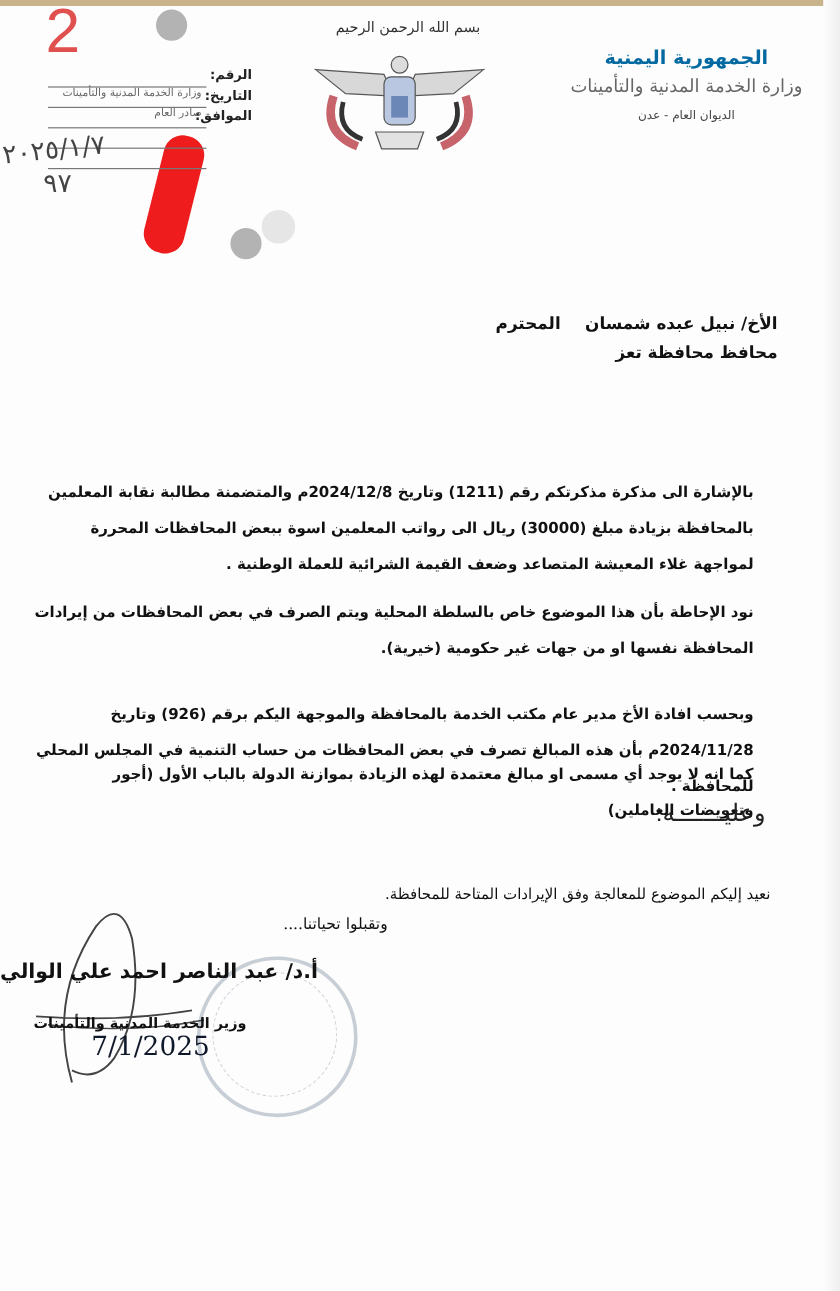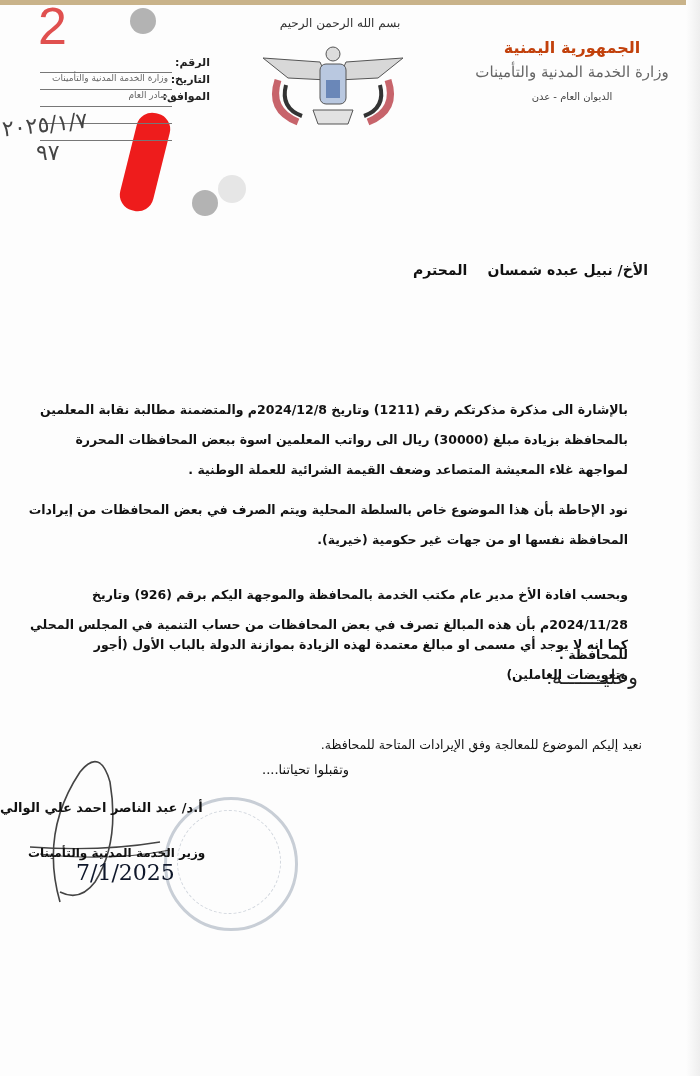--- a/index.html
+++ b/index.html
@@ -12,33 +12,33 @@
   .marker-1 { position:absolute; left:128px; top:112px; width:34px; height:100px; background:#ee1c1c; border-radius:16px; transform:rotate(14deg); }
   .ref-box { position:absolute; left:0; top:56px; width:172px; height:114px; direction:rtl; font-size:10px; color:#333; }
   .ref-row { position:relative; height:16px; border-bottom:1px solid #777; margin-left:40px; }
   .ref-row span.lbl { position:absolute; right:-38px; top:0; font-weight:bold; font-size:11px; color:#222; }
   .ref-row span.val { position:absolute; right:4px; top:0; color:#666; font-size:9px; white-space:nowrap; }
   .hand1 { position:absolute; left:2px; top:112px; font-family:"DejaVu Serif", serif; font-size:22px; color:#444; letter-spacing:2px; transform:rotate(-6deg); }
   .hand2 { position:absolute; left:36px; top:140px; font-family:"DejaVu Serif", serif; font-size:22px; color:#444; }
   .basmala { position:absolute; left:275px; top:16px; width:130px; text-align:center; font-family:"DejaVu Serif", serif; font-size:12px; color:#333; direction:rtl; }
   .emblem { position:absolute; left:258px; top:40px; }
   .header-right { position:absolute; right:18px; top:38px; width:220px; direction:rtl; text-align:center; }
-  .hr1 { font-weight:bold; font-size:16px; color:#c2410c; }
+  .hr1 { font-weight:bold; font-size:16px; color:#0369a1; }
   .hr2 { font-family:"DejaVu Serif", serif; font-size:15px; color:#666; margin-top:6px; }
   .hr3 { font-size:10px; color:#444; margin-top:10px; }
   .content { position:absolute; right:52px; width:600px; direction:rtl; text-align:right; font-weight:bold; }
   .addr { top:258px; font-size:14px; line-height:24px; }
   .addr .honor { position:absolute; left:365px; top:0; }
   .para { font-size:12.5px; line-height:30px; }
   .p1 { top:355px; } .p2 { top:455px; } .p3 { top:540px; } .p4 { top:590px; }
   .indent { padding-right:20px;margin-top:40px; }
   .aleihi { position:absolute; right:62px; top:665px; font-family:Liberation Sans, sans-serif; font-size:20px; color:#222; direction:rtl; }
   .request { position:absolute; right:58px; top:737px; font-weight:normal; font-size:12.5px; direction:rtl; }
-  .closing { position:absolute; left:262px; top:762px; font-family:"DejaVu Serif", serif; font-size:13px; direction:rtl; }
-  .sig-name { position:absolute; left:0px; top:800px; font-weight:bold; font-size:13px; direction:rtl; white-space:nowrap; }
+  .closing { position:absolute; left:236px; top:762px; font-family:"DejaVu Serif", serif; font-size:13px; direction:rtl; }
+  .sig-name { position:absolute; left:0px; top:800px; font-weight:bold; font-size:17px; direction:rtl; white-space:nowrap; }
   .sig-title { position:absolute; left:0px; top:846px; font-weight:bold; font-size:12px; direction:rtl; white-space:nowrap;padding-left:28px; }
   .stamp { position:absolute; left:164px; top:797px; width:128px; height:128px; border:3px solid #c8ced6; border-radius:50%; }
   .stamp::after { content:""; position:absolute; left:10px; top:10px; width:102px; height:102px; border:1px dashed #d2d7de; border-radius:50%; }
   .signature { position:absolute; left:20px; top:752px; }
   .sig-date { position:absolute; left:76px; top:860px; font-family:"DejaVu Serif", serif; font-size:22px; color:#0f172a; }
 </style>
 </head>
 <body>
 
 <div class="topband"></div>
@@ -86,20 +86,21 @@
 </div>
 <div class="header-right">
   <div class="hr1">الجمهورية اليمنية</div>
   <div class="hr2">وزارة الخدمة المدنية والتأمينات</div>
   <div class="hr3">الديوان العام - عدن</div>
 </div>
 
 <div class="content addr">
   <div>الأخ/ نبيل عبده شمسان</div>
   <span class="honor">المحترم</span>
+  <div>محافظ محافظة تعز</div>
 </div>
 
 <div class="content para p1 indent">بالإشارة الى مذكرة مذكرتكم رقم (1211) وتاريخ 2024/12/8م والمتضمنة مطالبة نقابة المعلمين بالمحافظة بزيادة مبلغ (30000) ريال الى رواتب المعلمين اسوة ببعض المحافظات المحررة لمواجهة غلاء المعيشة المتصاعد وضعف القيمة الشرائية للعملة الوطنية .</div>
 <div class="content para p2 indent">نود الإحاطة بأن هذا الموضوع خاص بالسلطة المحلية ويتم الصرف في بعض المحافظات من إيرادات المحافظة نفسها او من جهات غير حكومية (خيرية).</div>
 <div class="content para p3 indent">وبحسب افادة الأخ مدير عام مكتب الخدمة بالمحافظة والموجهة اليكم برقم (926) وتاريخ 2024/11/28م بأن هذه المبالغ تصرف في بعض المحافظات من حساب التنمية في المجلس المحلي للمحافظة .</div>
 <div class="content para p4 indent">كما انه لا يوجد أي مسمى او مبالغ معتمدة لهذه الزيادة بموازنة الدولة بالباب الأول (أجور وتعويضات العاملين)</div>
 
 <div class="aleihi">وعليـــــــه:</div>
 <div class="request">نعيد إليكم الموضوع للمعالجة وفق الإيرادات المتاحة للمحافظة.</div>
 <div class="closing">وتقبلوا تحياتنا....</div>

